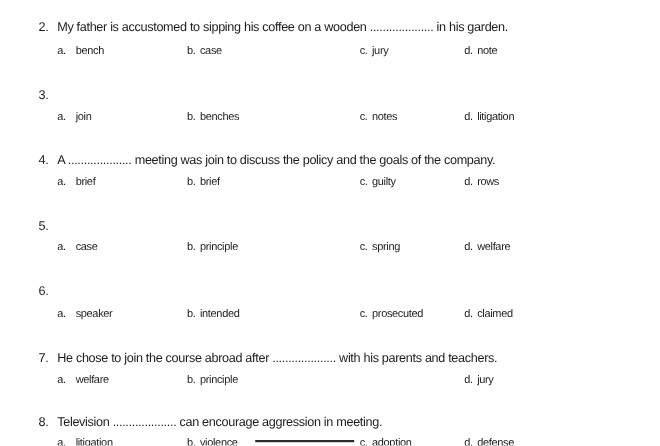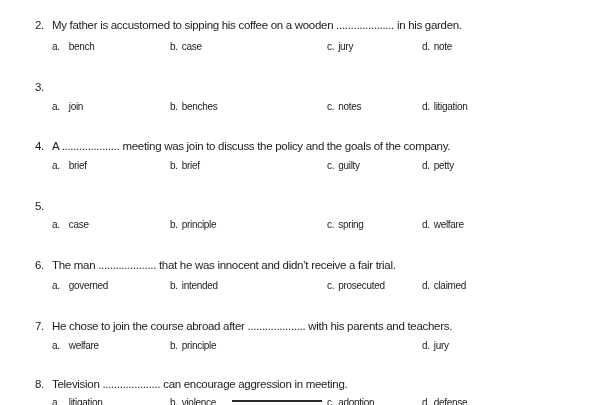--- a/index.html
+++ b/index.html
@@ -100,39 +100,38 @@
   </div>
 
   <div class="qline q2">
     <span class="qnum">4.</span>
     <span class="qtext">A .................... meeting was join to discuss the policy and the goals of the company.</span>
   </div>
   <div class="optrow o2">
     <span class="opt opt-a"><span class="olabel">a.</span><span class="otext">brief</span></span>
     <span class="opt opt-b"><span class="olabel">b.</span><span class="otext">brief</span></span>
     <span class="opt opt-c"><span class="olabel">c.</span><span class="otext">guilty</span></span>
-    <span class="opt opt-d"><span class="olabel">d.</span><span class="otext">petty</span></span>
+    <span class="opt opt-d"><span class="olabel">d.</span><span class="otext">rows</span></span>
   </div>
 
   <div class="qline q3">
     <span class="qnum">5.</span>
   </div>
   <div class="optrow o3">
     <span class="opt opt-a"><span class="olabel">a.</span><span class="otext">case</span></span>
     <span class="opt opt-b"><span class="olabel">b.</span><span class="otext">principle</span></span>
     <span class="opt opt-c"><span class="olabel">c.</span><span class="otext">spring</span></span>
     <span class="opt opt-d"><span class="olabel">d.</span><span class="otext">welfare</span></span>
   </div>
 
   <div class="qline q4">
     <span class="qnum">6.</span>
-    <span class="qtext">The man .................... that he was innocent and didn’t receive a fair trial.</span>
   </div>
   <div class="optrow o4">
-    <span class="opt opt-a"><span class="olabel">a.</span><span class="otext">governed</span></span>
+    <span class="opt opt-a"><span class="olabel">a.</span><span class="otext">speaker</span></span>
     <span class="opt opt-b"><span class="olabel">b.</span><span class="otext">intended</span></span>
     <span class="opt opt-c"><span class="olabel">c.</span><span class="otext">prosecuted</span></span>
     <span class="opt opt-d"><span class="olabel">d.</span><span class="otext">claimed</span></span>
   </div>
 
   <div class="qline q5">
     <span class="qnum">7.</span>
     <span class="qtext">He chose to join the course abroad after .................... with his parents and teachers.</span>
   </div>
   <div class="optrow o5">

